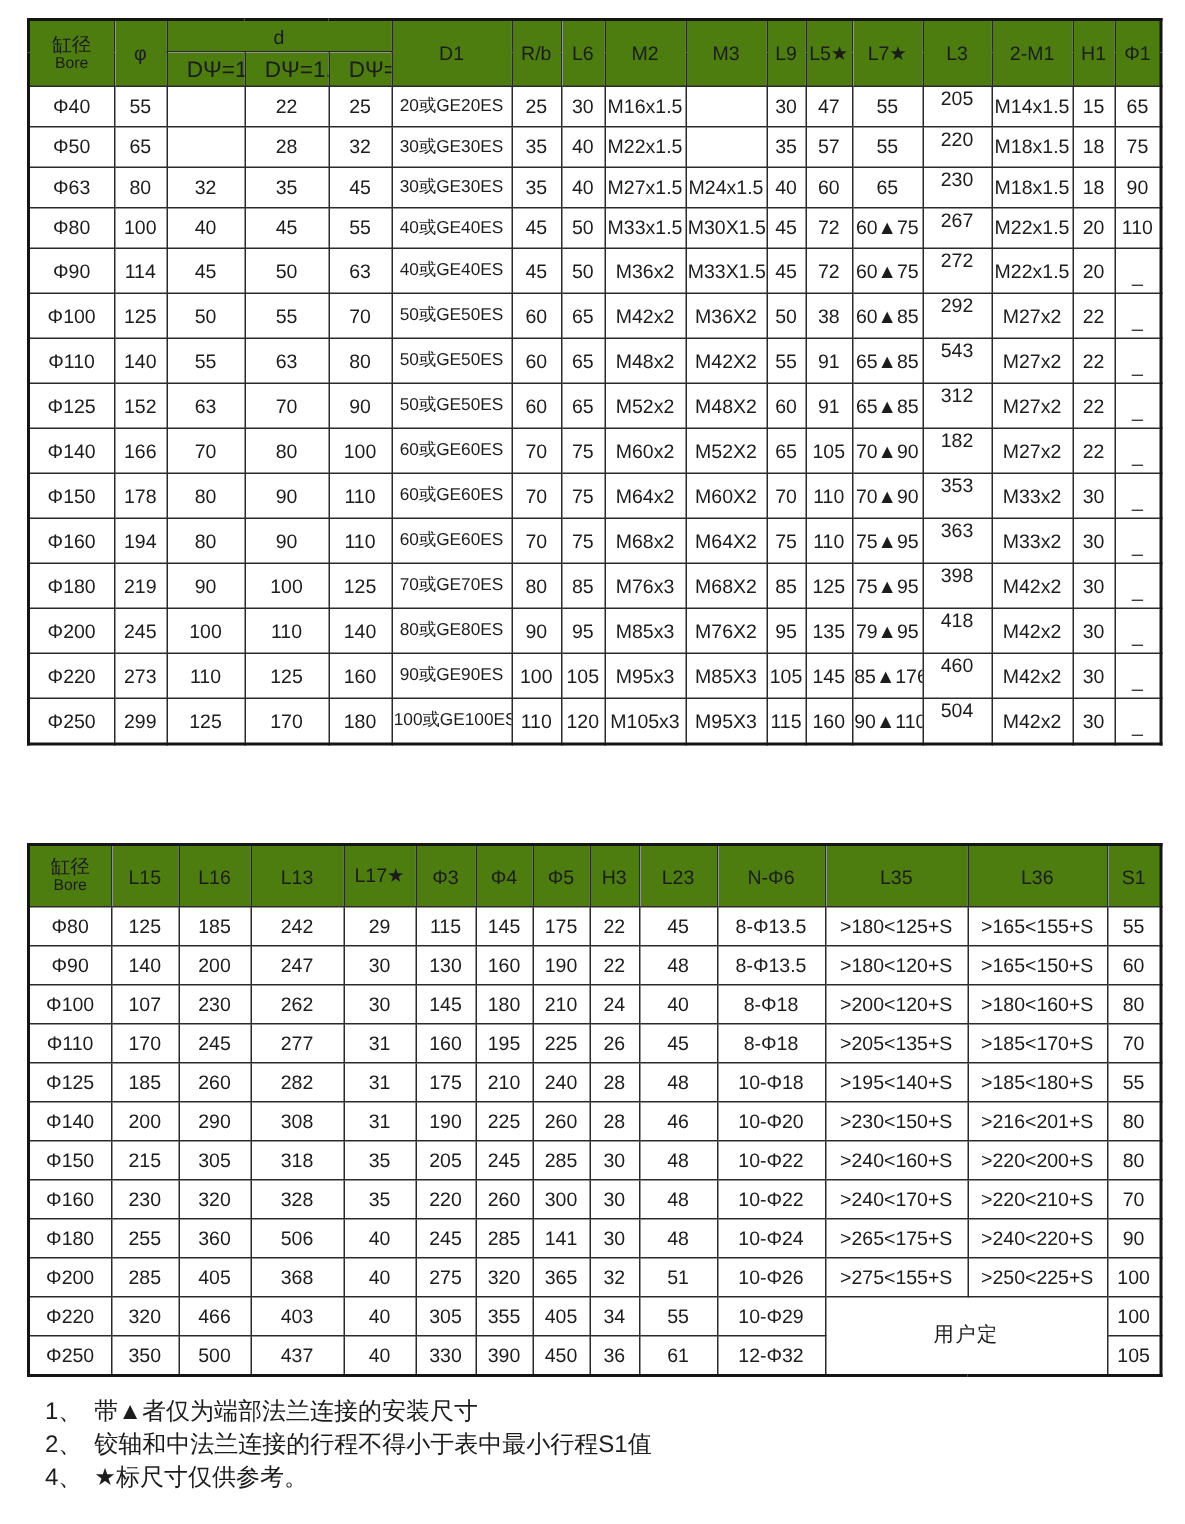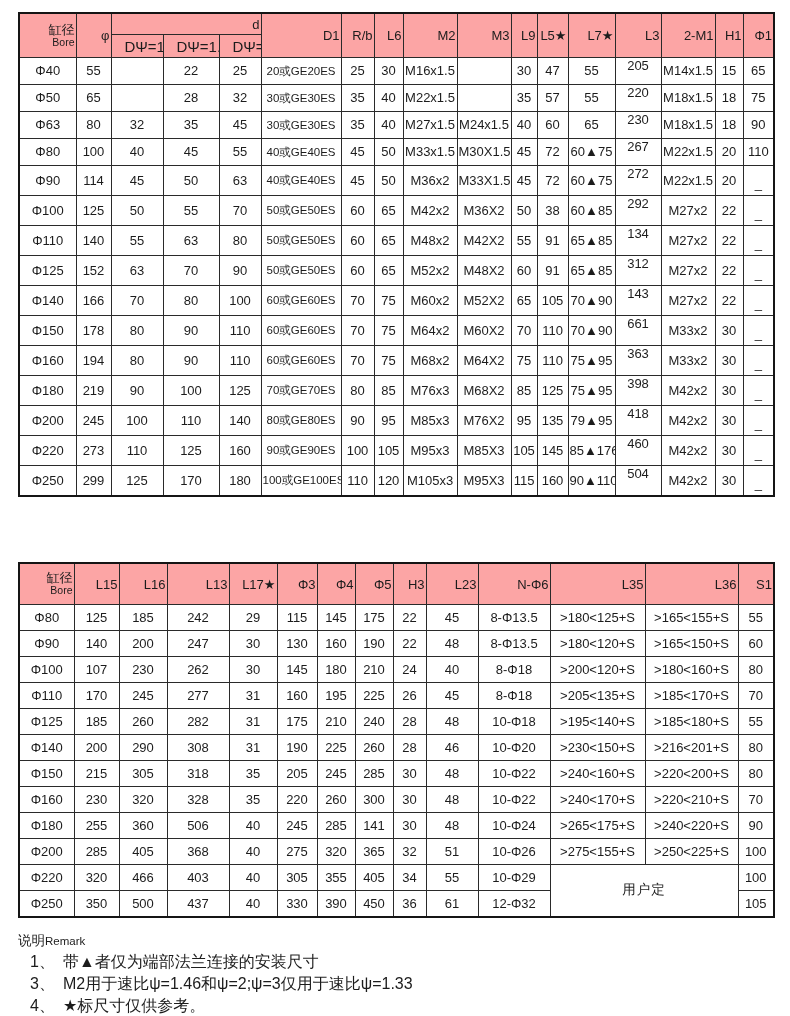--- a/index.html
+++ b/index.html
@@ -7,21 +7,21 @@
     width:790px;height:1016px;background:#ffffff;color:#1c1c1c;
     font-family:"Liberation Sans","DejaVu Sans",sans-serif;
     overflow:hidden;
   }
   .page{padding:12px 17px 0 18px;}
 
   table{border-collapse:collapse;table-layout:fixed;width:755px;
         border:2px solid #151515;}
   th,td{border:1px solid #2a2a2a;text-align:center;vertical-align:middle;
         padding:0 1px;overflow:hidden;white-space:nowrap;}
-  th{background:#fca5a5;font-weight:normal;font-size:13px;text-align:right;}
+  th{background:#4d7c0f;font-weight:normal;font-size:13px;}
   td{font-size:13px;height:25px;line-height:1.05;}
 
   
   .t1 thead tr.row-a th{height:20px;}
   .t1 thead tr.row-b th{height:22px;font-size:15px;padding-left:13px;}
   .t1 td.c-d1{font-size:11.5px;}
   .t1 td.c-raise{vertical-align:top;padding-top:1px;}
   td.c-dash{vertical-align:bottom;padding-bottom:4px;}
 
   .bore-th{line-height:1.1;}
@@ -216,21 +216,21 @@
           <td>63</td>
           <td>80</td>
           <td class="c-d1">50或GE50ES</td>
           <td>60</td>
           <td>65</td>
           <td>M48x2</td>
           <td>M42X2</td>
           <td>55</td>
           <td>91</td>
           <td>65▲85</td>
-          <td class="c-raise">134</td>
+          <td class="c-raise">543</td>
           <td>M27x2</td>
           <td>22</td>
           <td class="c-dash">_</td>
         </tr>
         <tr>
           <td>Φ125</td>
           <td>152</td>
           <td>63</td>
           <td>70</td>
           <td>90</td>
@@ -254,40 +254,40 @@
           <td>80</td>
           <td>100</td>
           <td class="c-d1">60或GE60ES</td>
           <td>70</td>
           <td>75</td>
           <td>M60x2</td>
           <td>M52X2</td>
           <td>65</td>
           <td>105</td>
           <td>70▲90</td>
-          <td class="c-raise">143</td>
+          <td class="c-raise">182</td>
           <td>M27x2</td>
           <td>22</td>
           <td class="c-dash">_</td>
         </tr>
         <tr>
           <td>Φ150</td>
           <td>178</td>
           <td>80</td>
           <td>90</td>
           <td>110</td>
           <td class="c-d1">60或GE60ES</td>
           <td>70</td>
           <td>75</td>
           <td>M64x2</td>
           <td>M60X2</td>
           <td>70</td>
           <td>110</td>
           <td>70▲90</td>
-          <td class="c-raise">661</td>
+          <td class="c-raise">353</td>
           <td>M33x2</td>
           <td>30</td>
           <td class="c-dash">_</td>
         </tr>
         <tr>
           <td>Φ160</td>
           <td>194</td>
           <td>80</td>
           <td>90</td>
           <td>110</td>
@@ -608,28 +608,25 @@
           <td>450</td>
           <td>36</td>
           <td>61</td>
           <td>12-Φ32</td>
           <td>105</td>
         </tr>
       </tbody>
   </table>
 
   <div class="remarks">
-    <div class="rm-title">
-      <span class="zh">说明</span><span class="en">Remark</span>
-    </div>
     <div class="rm-item">
       <span class="num">1、</span><span>带▲者仅为端部法兰连接的安装尺寸</span>
     </div>
     <div class="rm-item">
-      <span class="num">3、</span><span>M2用于速比ψ=1.46和ψ=2;ψ=3仅用于速比ψ=1.33</span>
+      <span class="num">2、</span><span>铰轴和中法兰连接的行程不得小于表中最小行程S1值</span>
     </div>
     <div class="rm-item">
       <span class="num">4、</span><span>★标尺寸仅供参考。</span>
     </div>
 
   </div>
 
 </div>
 
 </body></html>

